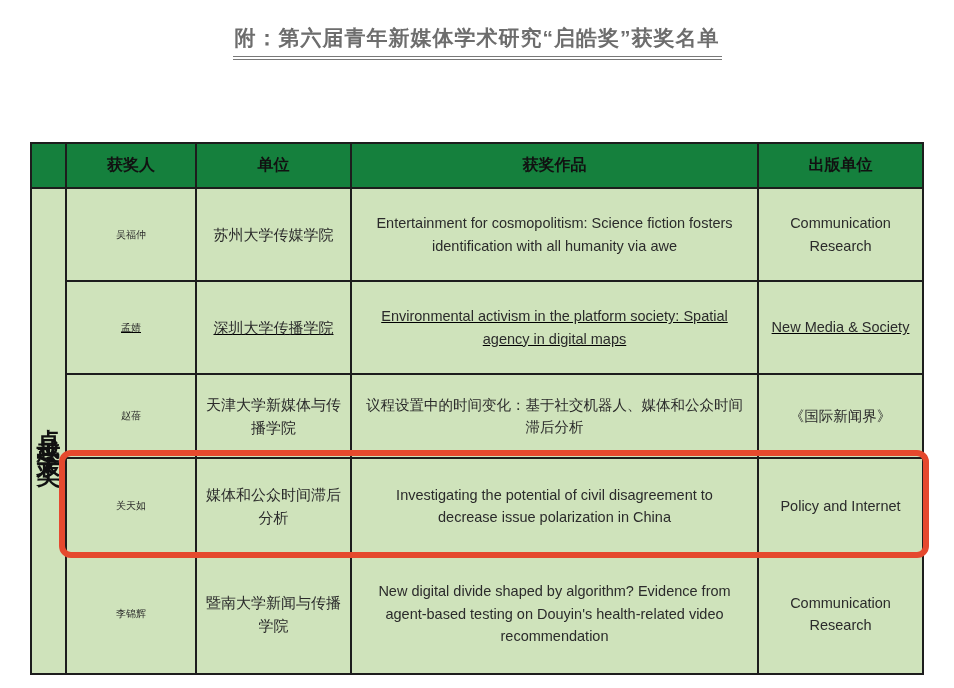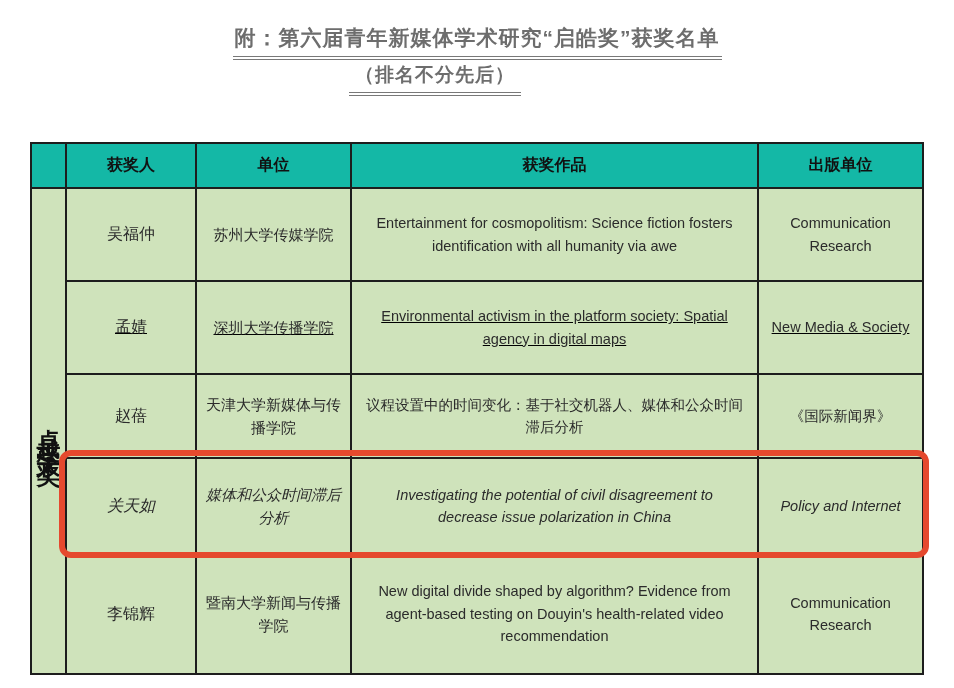--- a/index.html
+++ b/index.html
@@ -38,43 +38,43 @@
     table-layout: fixed;
   }
   table.awards td, table.awards th {
     border: 2px solid #1d1d1d;
     text-align: center;
     vertical-align: middle;
     color: #2b2b2b;
   }
   tr.head-row { height: 45px; }
   tr.head-row th {
-    background: #14b8a6;
+    background: #15803d;
     font-size: 16px; font-weight: bold; color: #111;
   }
   tr.data-row td { background: #cfe3bb; }
   tr.r1 { height: 93px; }
   tr.r2 { height: 93px; text-decoration: underline; }
   tr.r3 { height: 84px; }
-  tr.r4 { height: 96px; font-style: italic; }
+  tr.r4 { height: 96px; }
   tr.r5 { height: 120px; }
 
   td.award-cell {
     background: #cfe3bb;
     padding: 0;
   }
   .award-vertical {
     writing-mode: vertical-rl;
     text-orientation: upright;
     margin: 0 auto;
     font-size: 24px; font-weight: bold; color: #111;
     letter-spacing: 9px;
     line-height: 1;
   }
-  td.winner-cell { font-size: 16px; padding: 20px; margin-top: 20px; }
+  td.winner-cell { font-size: 10px; padding: 20px; margin-top: 20px; }
   td.unit-cell   { font-size: 15px; padding: 0 8px; line-height: 1.55; }
   td.work-cell   { font-size: 14.5px; padding: 4px 14px; line-height: 1.55; }
   td.pub-cell    { font-size: 14.5px; padding: 4px 10px; line-height: 1.55; }
 
   
   .highlight-box {
     position: absolute;
     left: 59px; top: 450px;
     width: 870px; height: 108px;
     border: 6px solid #e5492e;
@@ -85,23 +85,20 @@
 </style>
 </head>
 <body>
 
 <div class="page">
 
   <div class="title-wrap">
     <span class="doc-title">附：第六届青年新媒体学术研究“启皓奖”获奖名单</span>
   </div>
 
-  <div class="subtitle-wrap">
-    <span class="doc-subtitle">（排名不分先后）</span>
-  </div>
 
   <table class="awards">
     <colgroup>
       <col style="width:35px">
       <col style="width:130px">
       <col style="width:155px">
       <col style="width:407px">
       <col style="width:165px">
     </colgroup>
 

